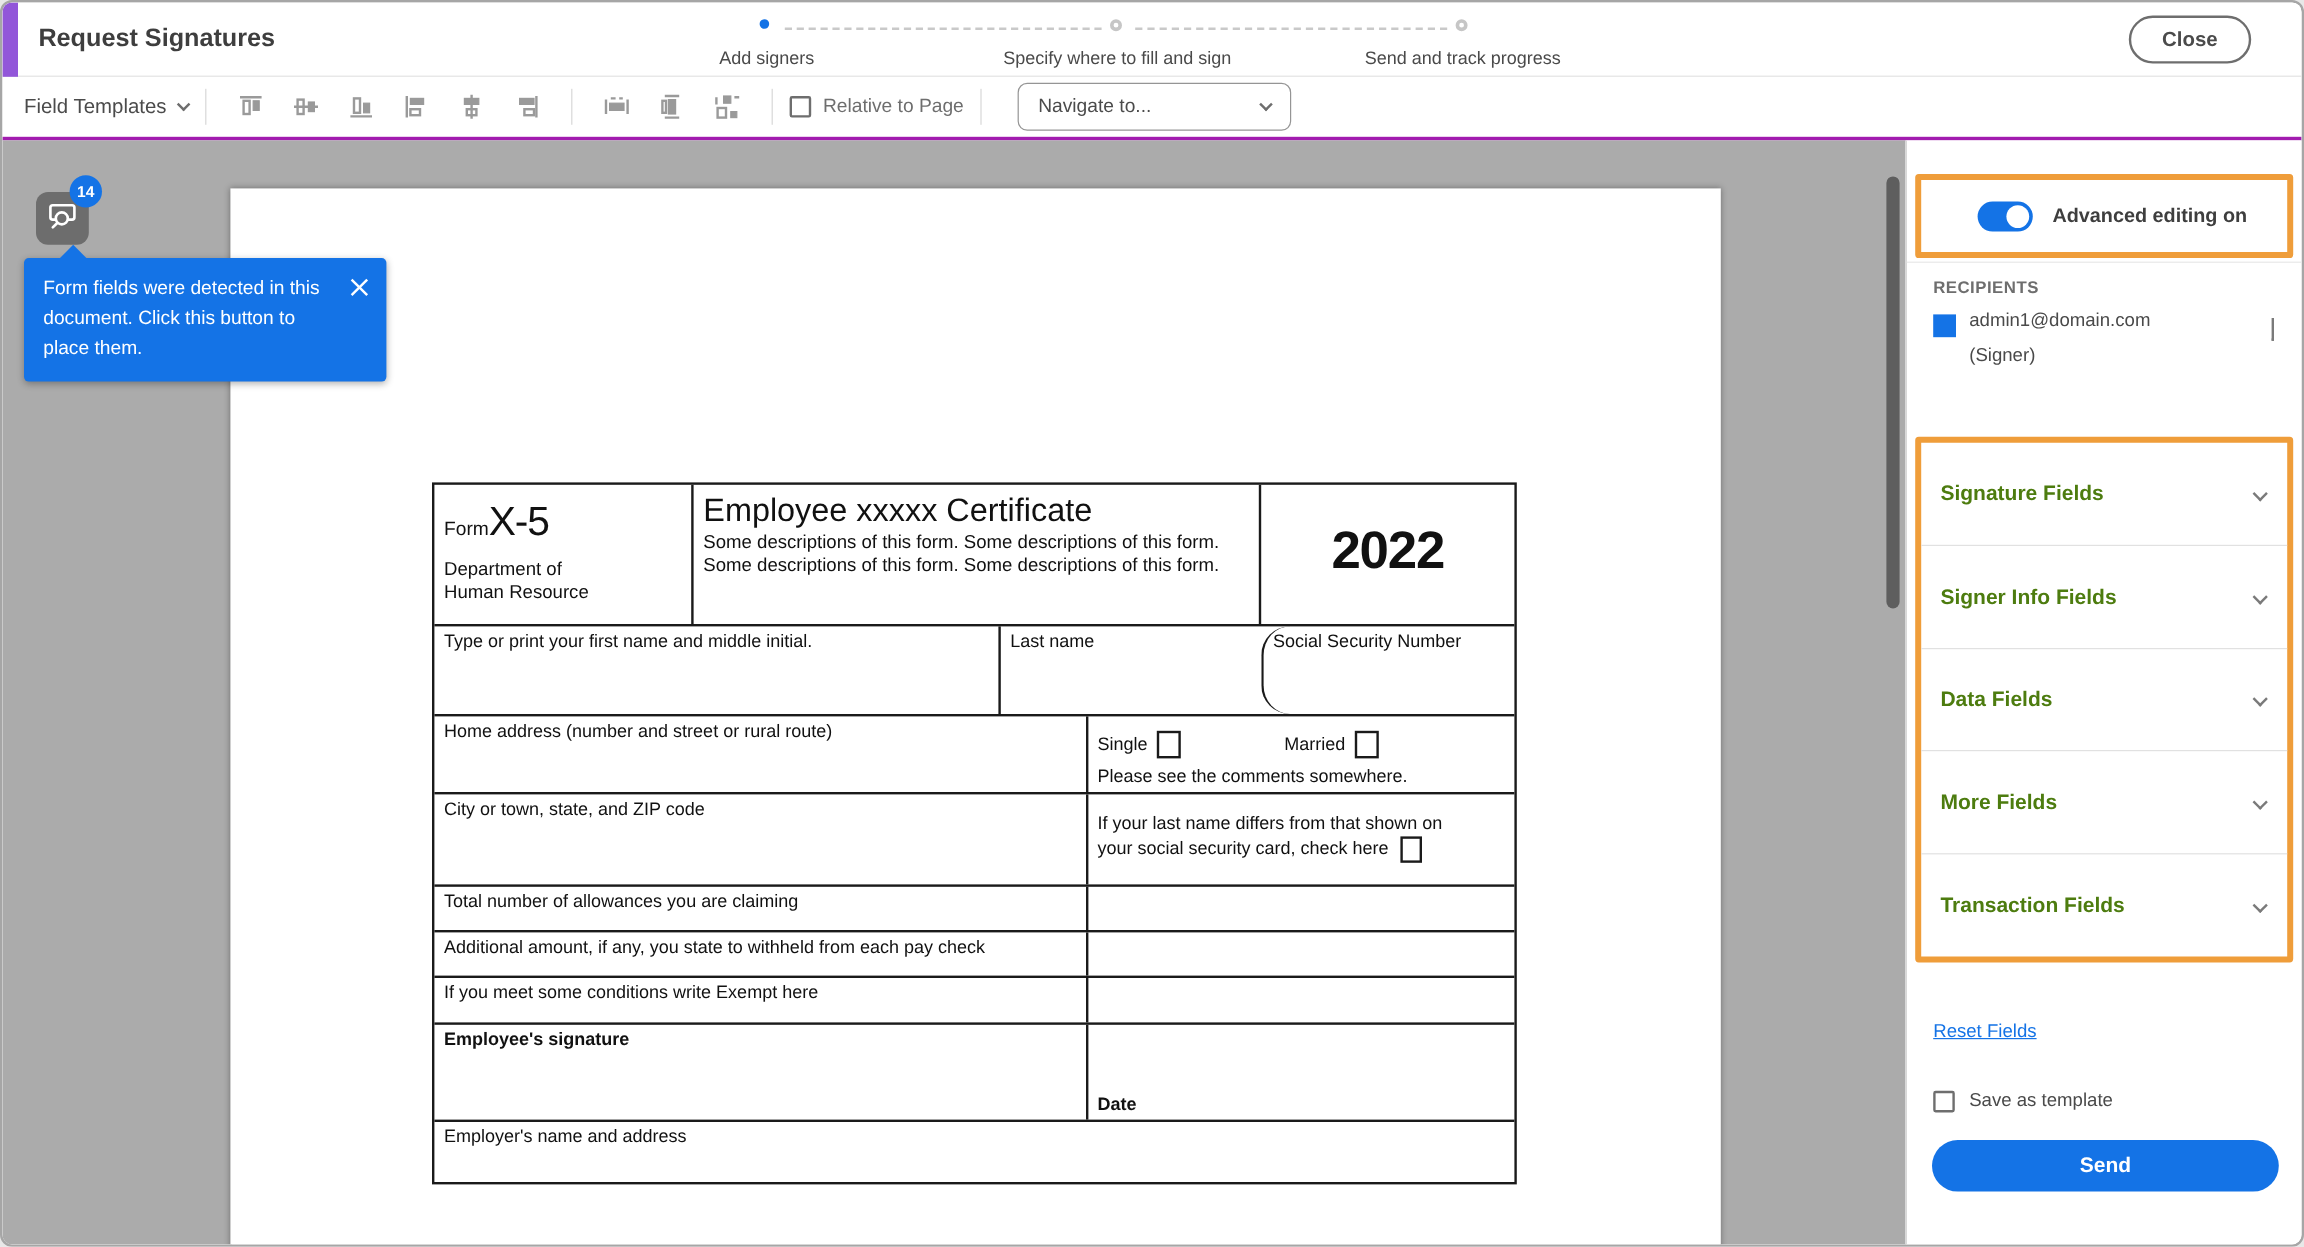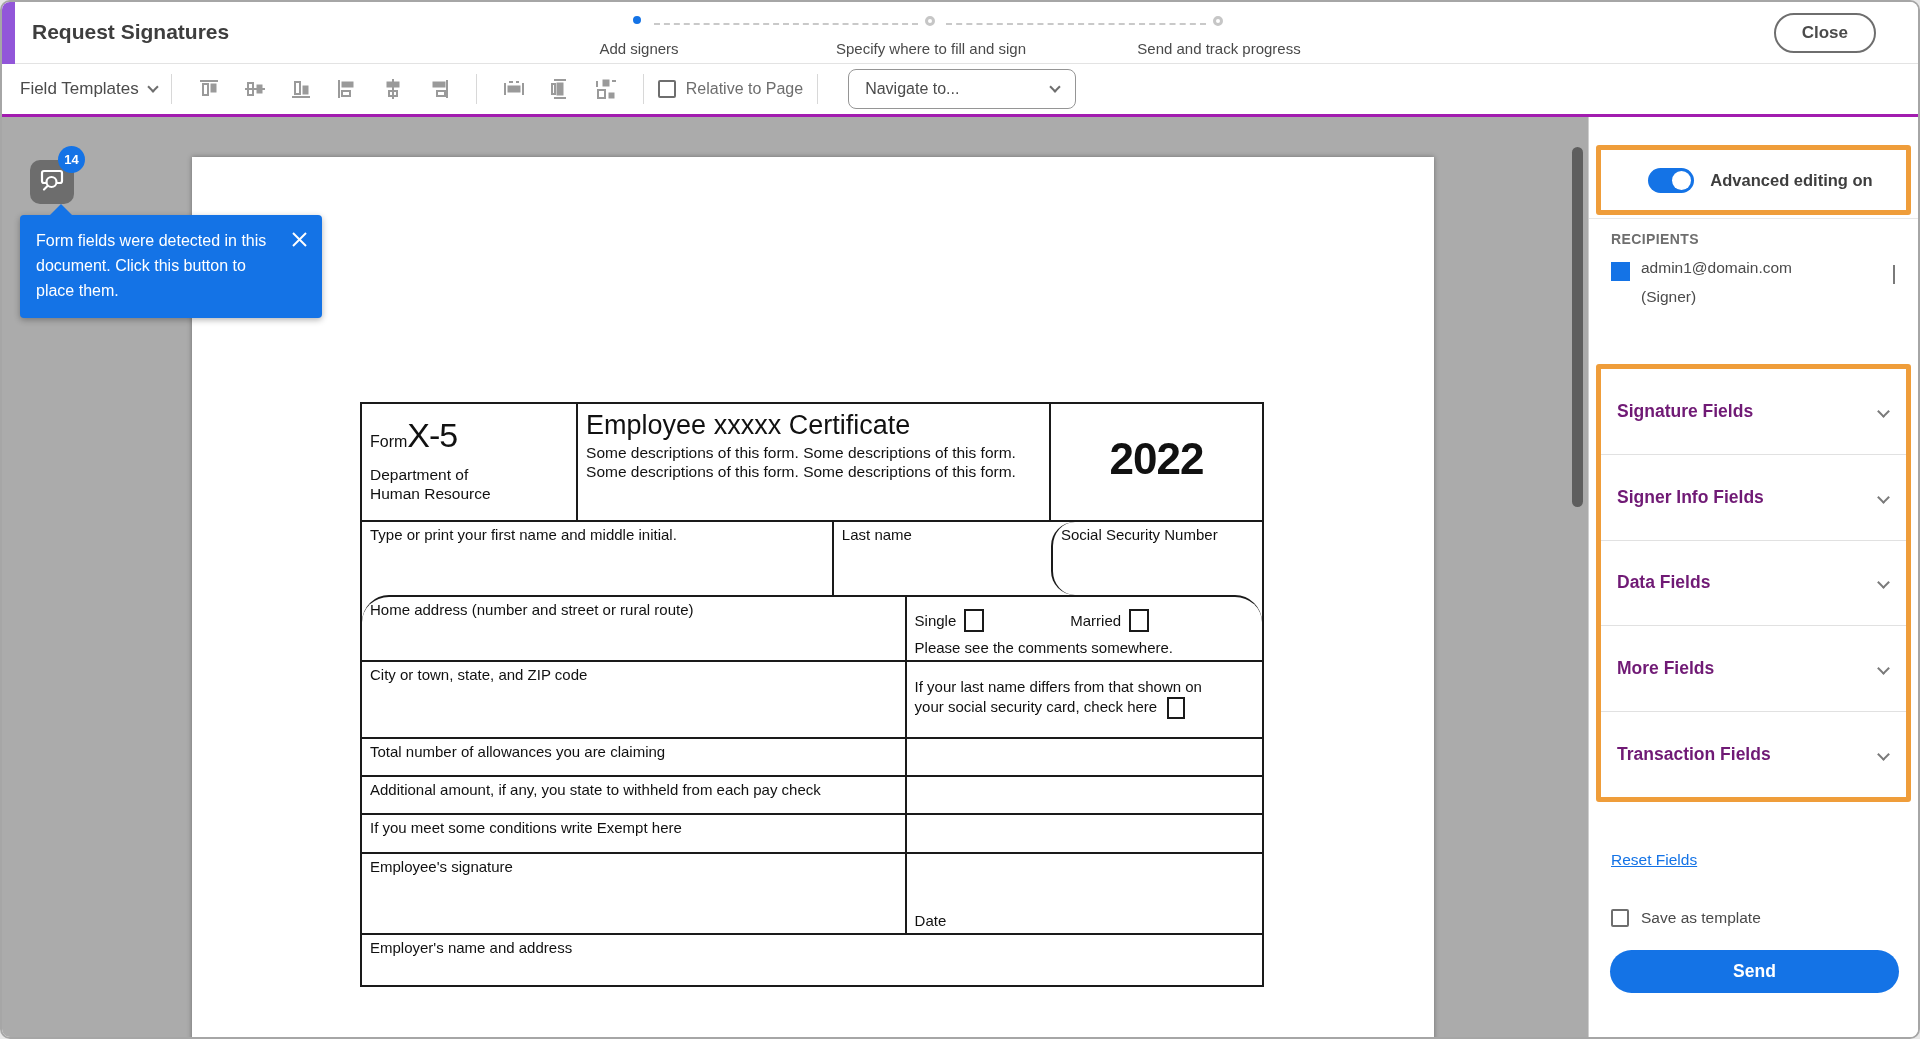--- a/index.html
+++ b/index.html
@@ -49,23 +49,23 @@
 
   .v-scrollbar { position:absolute; right:5px; top:30px; width:11px; height:360px; background:#5e5e5e; border-radius:6px; }
 
   
   .form-table { position:absolute; left:168px; top:245px; width:904px; height:585px; border:2px solid #1a1a1a; display:flex; flex-direction:column; color:#111; }
   .f-row { display:flex; border-top:2px solid #1a1a1a; }
   .f-row:first-child { border-top:none; }
   .f-cell { padding:4px 8px; font-size:15px; }
   .f-cell + .f-cell { border-left:2px solid #1a1a1a; }
   .fr-head { height:116px; }
-  .fr-1 { height:75px; } .fr-2 { height:65px;border-radius:27px; } .fr-3 { height:77px; }
+  .fr-1 { height:75px; } .fr-2 { height:65px; } .fr-3 { height:77px; }
   .fr-4 { height:38px; } .fr-5 { height:38px; } .fr-6 { height:39px; }
-  .fr-7 { height:81px; } .fr-8 { height:50px; }
+  .fr-7 { height:81px;font-weight:bold; } .fr-8 { height:50px; }
   .w-left { width:545px; } .w-right { width:359px; }
   .form-no-line { display:flex; align-items:baseline; margin-top:8px; }
   .form-word { font-size:16px; }
   .form-no { font-size:34px; font-weight:400; letter-spacing:-1px; }
   .dept { font-size:15.5px; margin-top:10px; line-height:1.25; width:130px; }
   .doc-title { font-size:27px; margin-top:2px; }
   .doc-desc { font-size:15.5px; line-height:1.22; margin-top:3px; }
   .year { font-size:44px; font-weight:700; text-align:center; margin-top:26px; letter-spacing:-1px; }
   .cb { display:inline-block; width:20px; height:23px; border:2px solid #1a1a1a; vertical-align:middle; background:#fff; }
   .cb-sm { width:18px; height:22px; }
@@ -86,21 +86,21 @@
   .recipient-row { position:absolute; left:22px; top:142px; width:286px; cursor:pointer; }
   .recip-color { position:absolute; left:0; top:3px; width:19px; height:19px; background:#1473E6; }
   .recip-email { position:absolute; left:30px; top:0; font-size:15.5px; color:#4a4a4a; }
   .recip-role { position:absolute; left:30px; top:29px; font-size:15.5px; color:#4a4a4a; }
   .recip-chev { position:absolute; right:2px; top:6px; }
   .chev-g { width:9px; height:9px; border-right:2px solid #7a7a7a; border-bottom:2px solid #7a7a7a; transform:rotate(45deg); }
 
   .fields-box { top:247px; height:438px; display:flex; flex-direction:column; }
   .field-section { flex:1; display:flex; align-items:center; justify-content:space-between; padding:0 18px 0 16px; border-top:1px solid #e1e1e1; cursor:pointer; }
   .field-section:first-child { border-top:none; }
-  .fs-label { font-size:17.5px; font-weight:700; color:#701a75; }
+  .fs-label { font-size:17.5px; font-weight:700; color:#4d7c0f; }
 
   .reset-link { position:absolute; left:22px; top:734px; font-size:15.5px; color:#1473E6; text-decoration:underline; cursor:pointer; }
   .save-row { position:absolute; left:22px; top:792px; display:flex; align-items:center; gap:12px; cursor:pointer; }
   .save-box { width:18px; height:18px; border:2px solid #6e6e6e; border-radius:2px; background:#fff; }
   .save-label { font-size:15.5px; color:#4a4a4a; }
   .send-btn { position:absolute; left:21px; top:833px; width:289px; height:43px; border-radius:22px; background:#1473E6; color:#fff; font-size:17.5px; font-weight:700; display:flex; align-items:center; justify-content:center; cursor:pointer; border:none; }
 </style>
 </head>
 <body>
 

